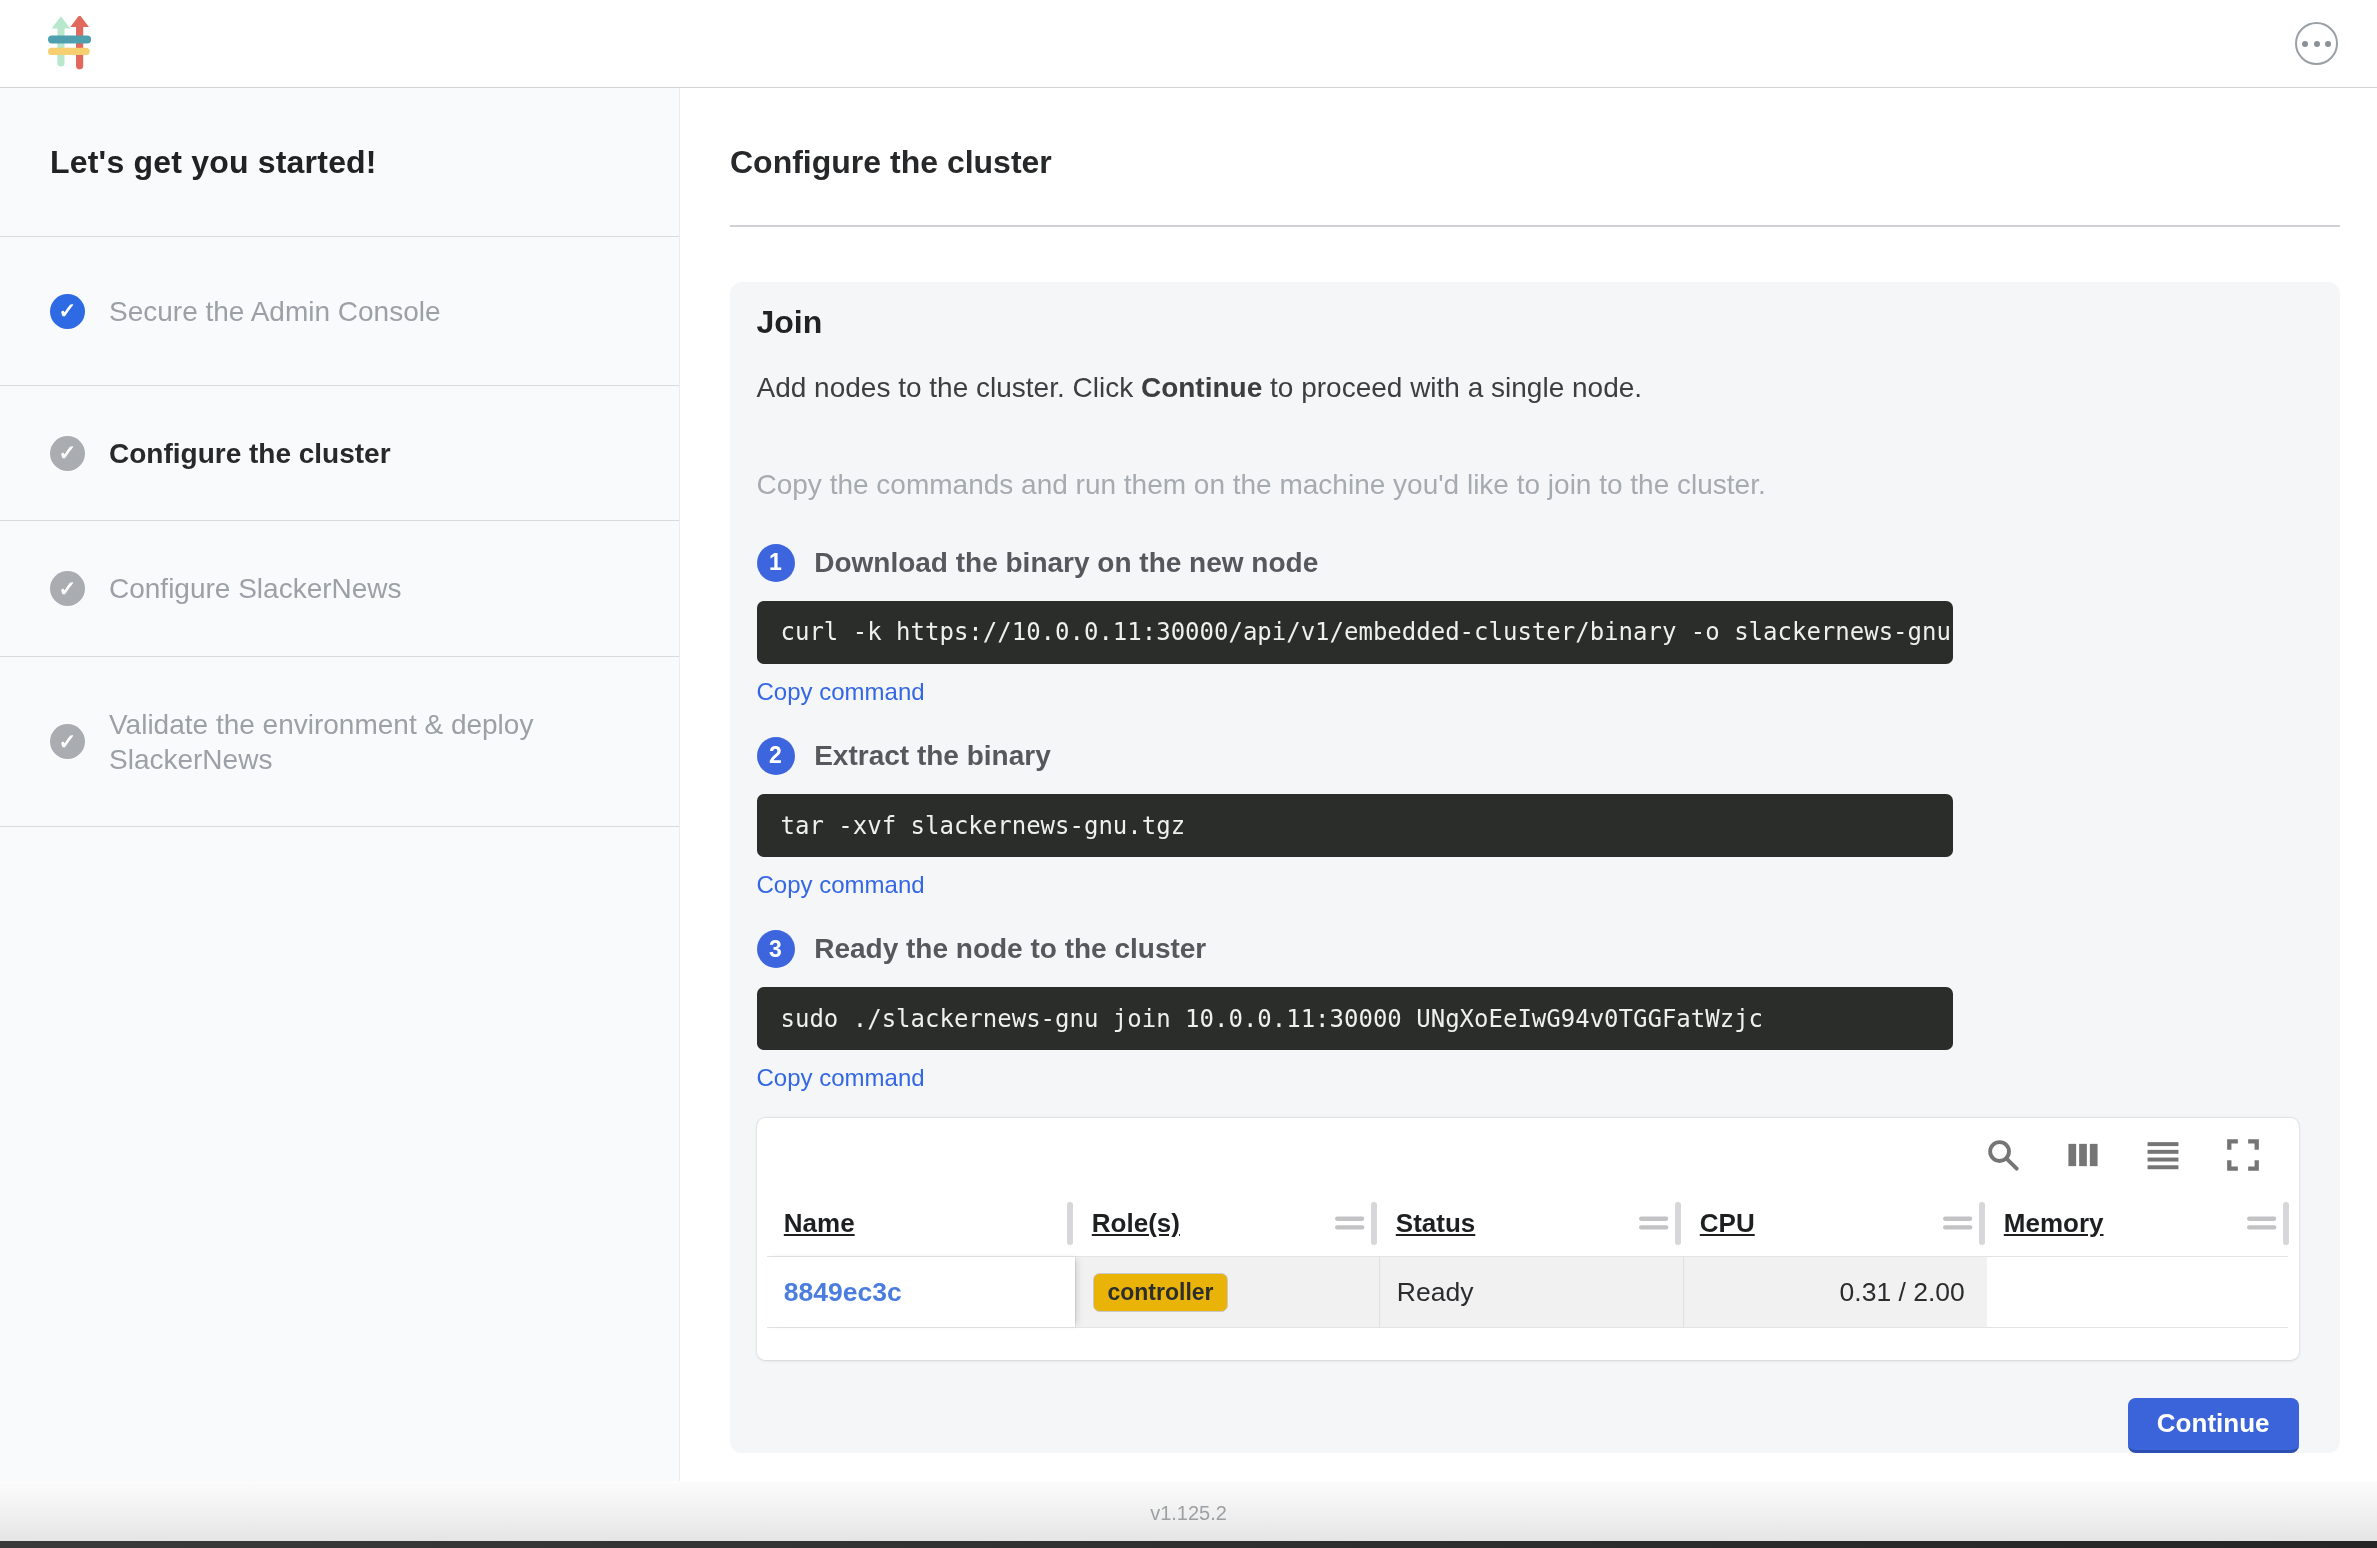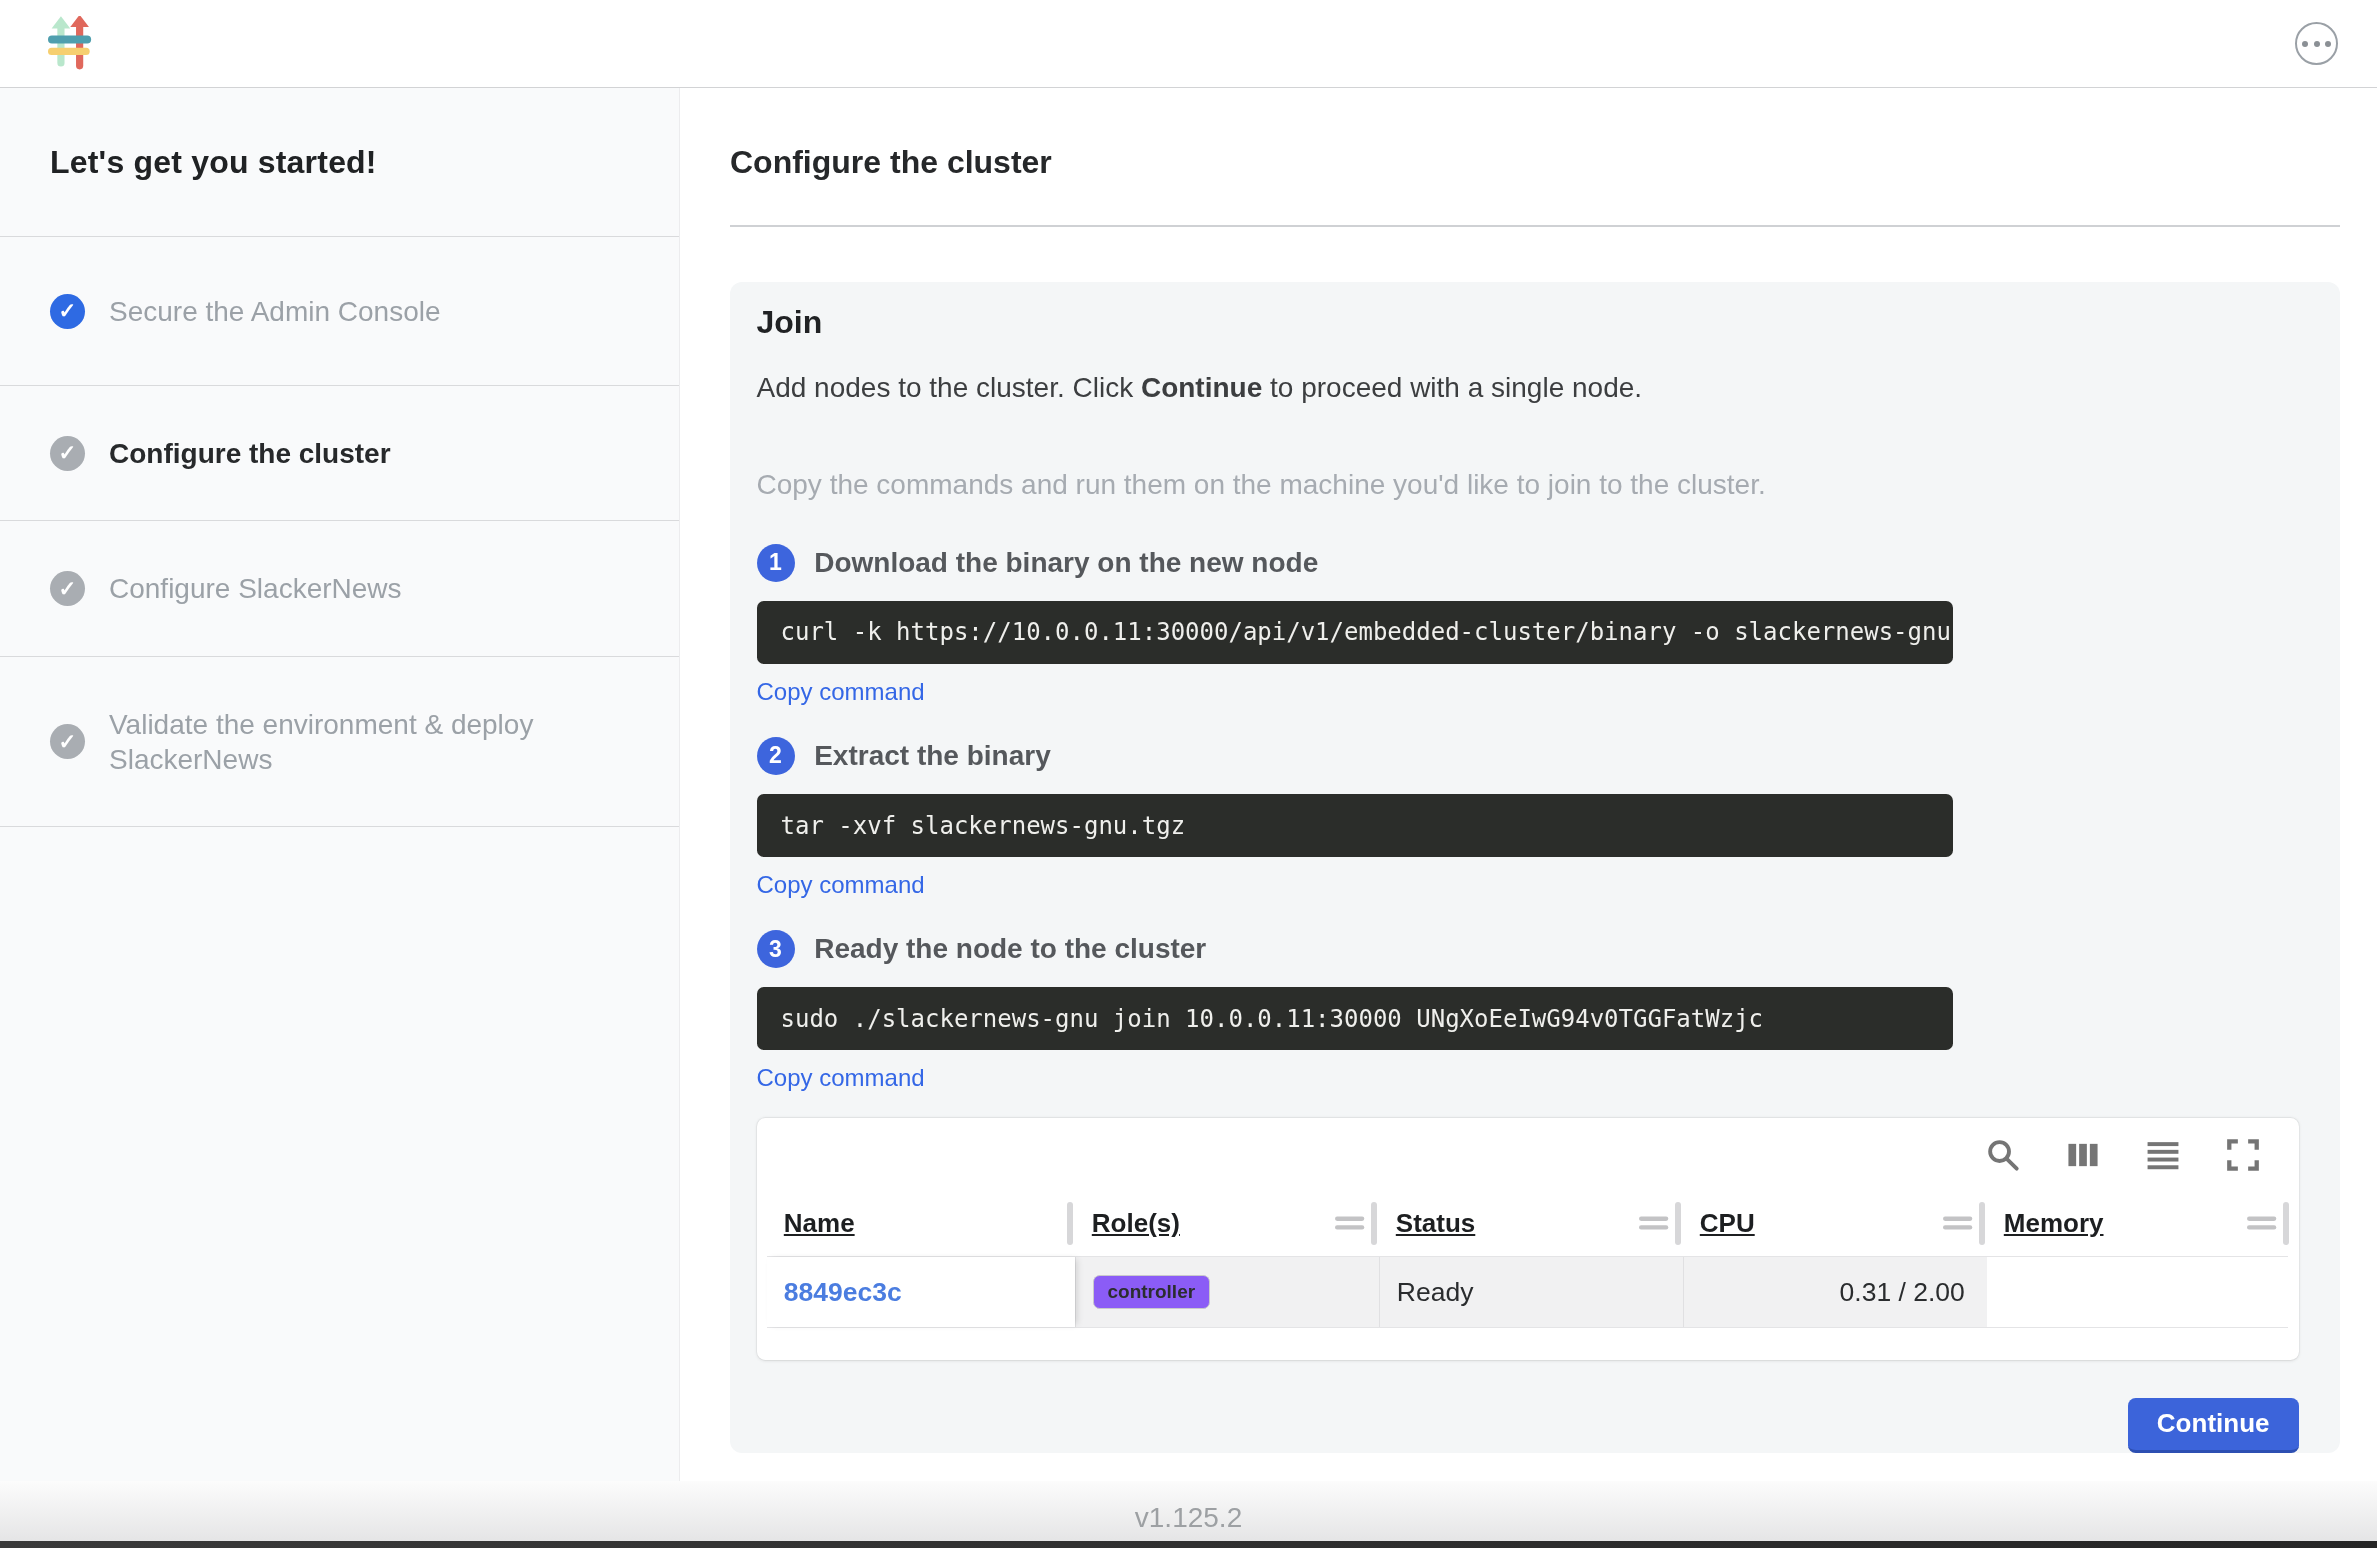--- a/index.html
+++ b/index.html
@@ -119,37 +119,37 @@
     width:304px; flex:none; display:flex; align-items:center; padding-left:17px;
     font-size:26.5px; color:#2a2c2e; background:#f1f1f2; border-left:1.7px solid #e0e0e2;
   }
   .td.name {
     width:308px; background:#fff; border-left:none; position:relative; z-index:1;
     box-shadow:3.4px 0 6.8px -1.7px rgba(0,0,0,.14);
   }
   .node-link { color:#4b7de0; font-weight:bold; text-decoration:none; cursor:pointer; }
   .td.num { justify-content:flex-end; padding-right:22px; padding-left:8px; }
   .chip {
-    display:inline-block; padding:5.1px 13.7px; background:#8b5cf6; border:1.7px solid #c9c9cb;
-    border-radius:6.8px; font-size:19px; font-weight:bold; color:#2b2d2f;
+    display:inline-block; padding:5.1px 13.7px; background:#eab308; border:1.7px solid #c9c9cb;
+    border-radius:6.8px; font-size:23px; font-weight:bold; color:#2b2d2f;
   }
 
   .continue-row { margin-top:38px; display:flex; justify-content:flex-end; }
   .continue-btn {
     height:55px; padding:0 29px; background:#3c64da; border:none; border-bottom:3.4px solid #2d4fb2;
     border-radius:7.7px; color:#fff; font-size:26px; font-weight:bold;
     font-family:"Liberation Sans", sans-serif; cursor:pointer;
   }
 
   
   footer.pagefoot {
     height:68px; background:linear-gradient(#fcfcfc, #e2e2e3);
     display:flex; align-items:flex-start; justify-content:center; position:relative;
   }
-  .version { margin-top:20.5px; font-size:28px; color:#9da0a3; }
+  .version { margin-top:20.5px; font-size:20px; color:#9da0a3; }
   .bottom-bar {
     position:absolute; left:0; right:0; bottom:0; height:7.7px;
     background:linear-gradient(90deg,#3a3a3a,#262626);
   }
 </style>
 </head>
 <body>
 
 <div class="page">
 

